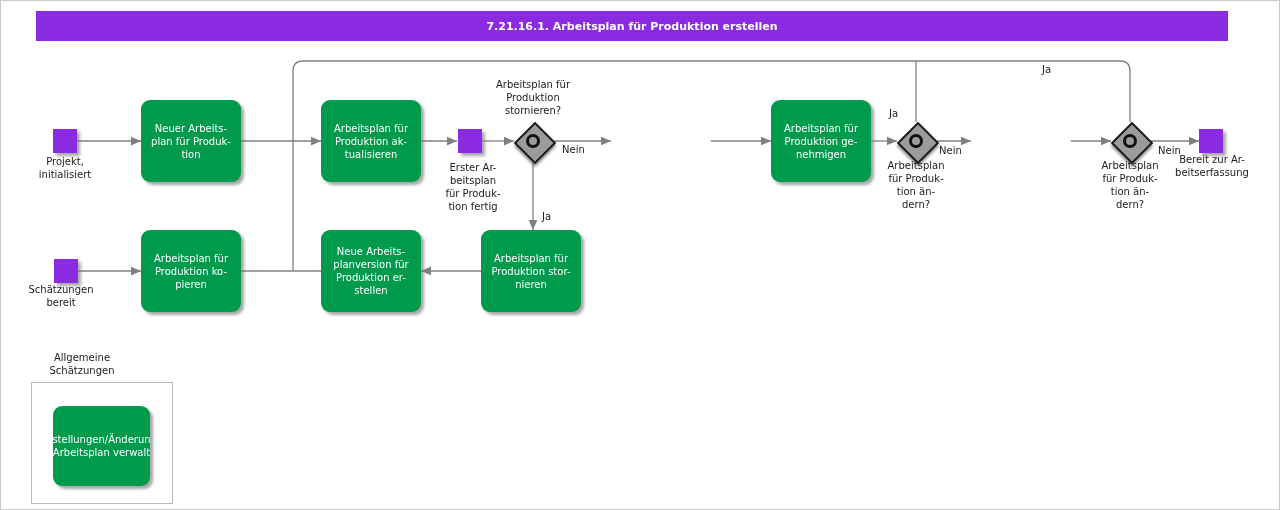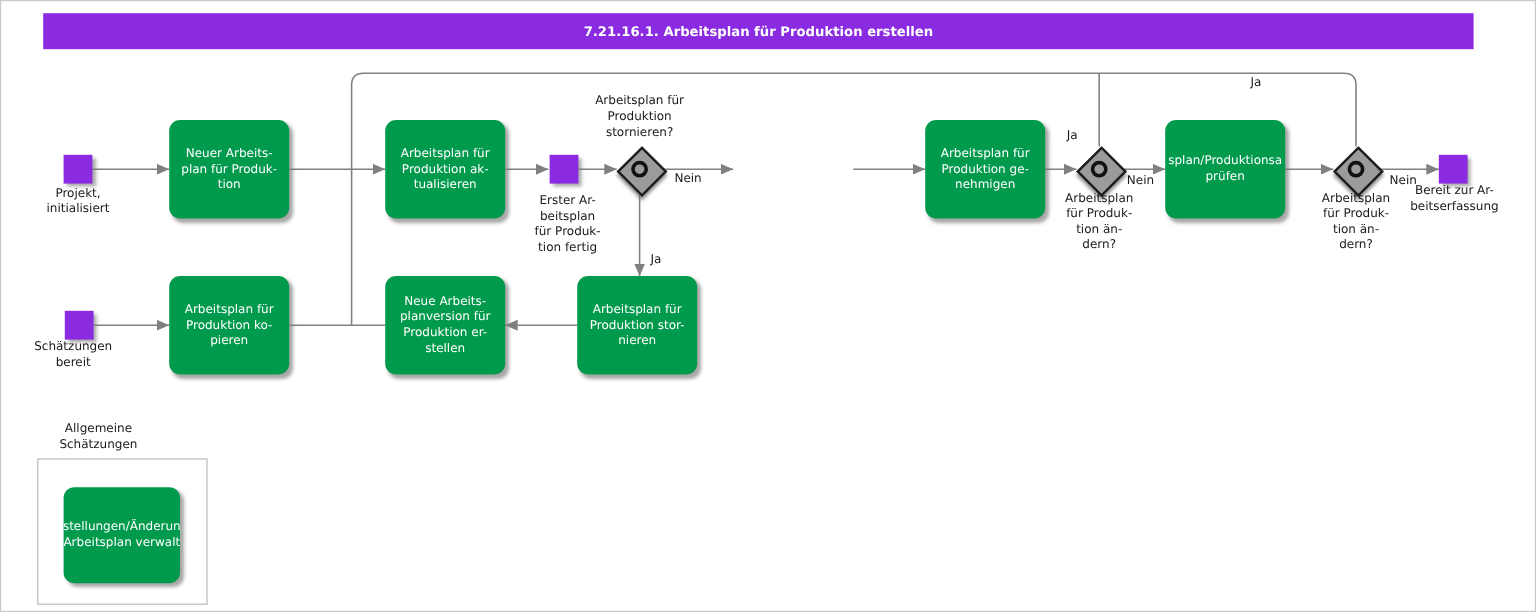--- a/index.html
+++ b/index.html
@@ -119,24 +119,20 @@
   <div class="task" style="left:320px;top:99px">
     <span class="task-text">Arbeitsplan für
 Produktion ak-
 tualisieren</span>
   </div>
   <div class="task" style="left:770px;top:99px">
     <span class="task-text">Arbeitsplan für
 Produktion ge-
 nehmigen</span>
   </div>
-  <div class="task" style="left:970px;top:99px">
-    <span class="task-text">splan/Produktionsa
-prüfen</span>
-  </div>
 
   <div class="task" style="left:140px;top:229px">
     <span class="task-text">Arbeitsplan für
 Produktion ko-
 pieren</span>
   </div>
   <div class="task" style="left:320px;top:229px">
     <span class="task-text">Neue Arbeits-
 planversion für
 Produktion er-

